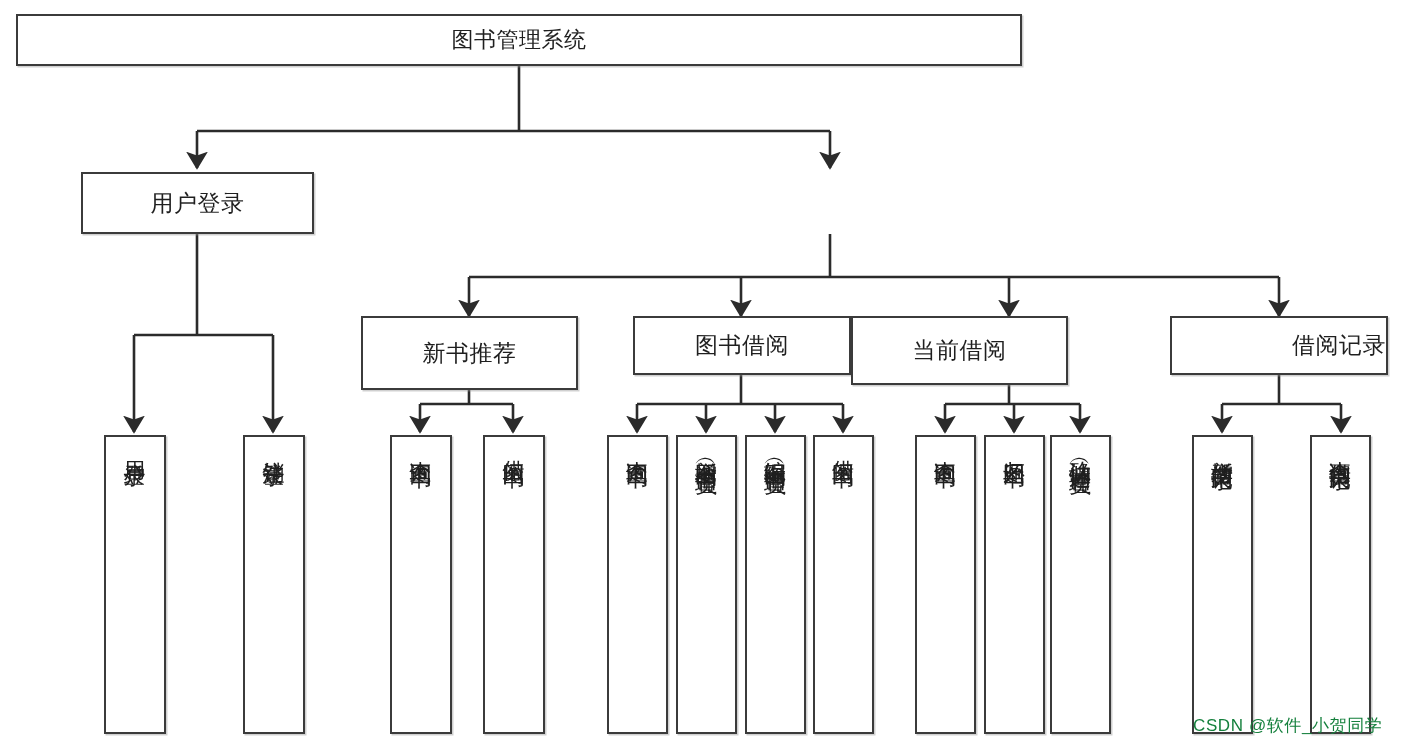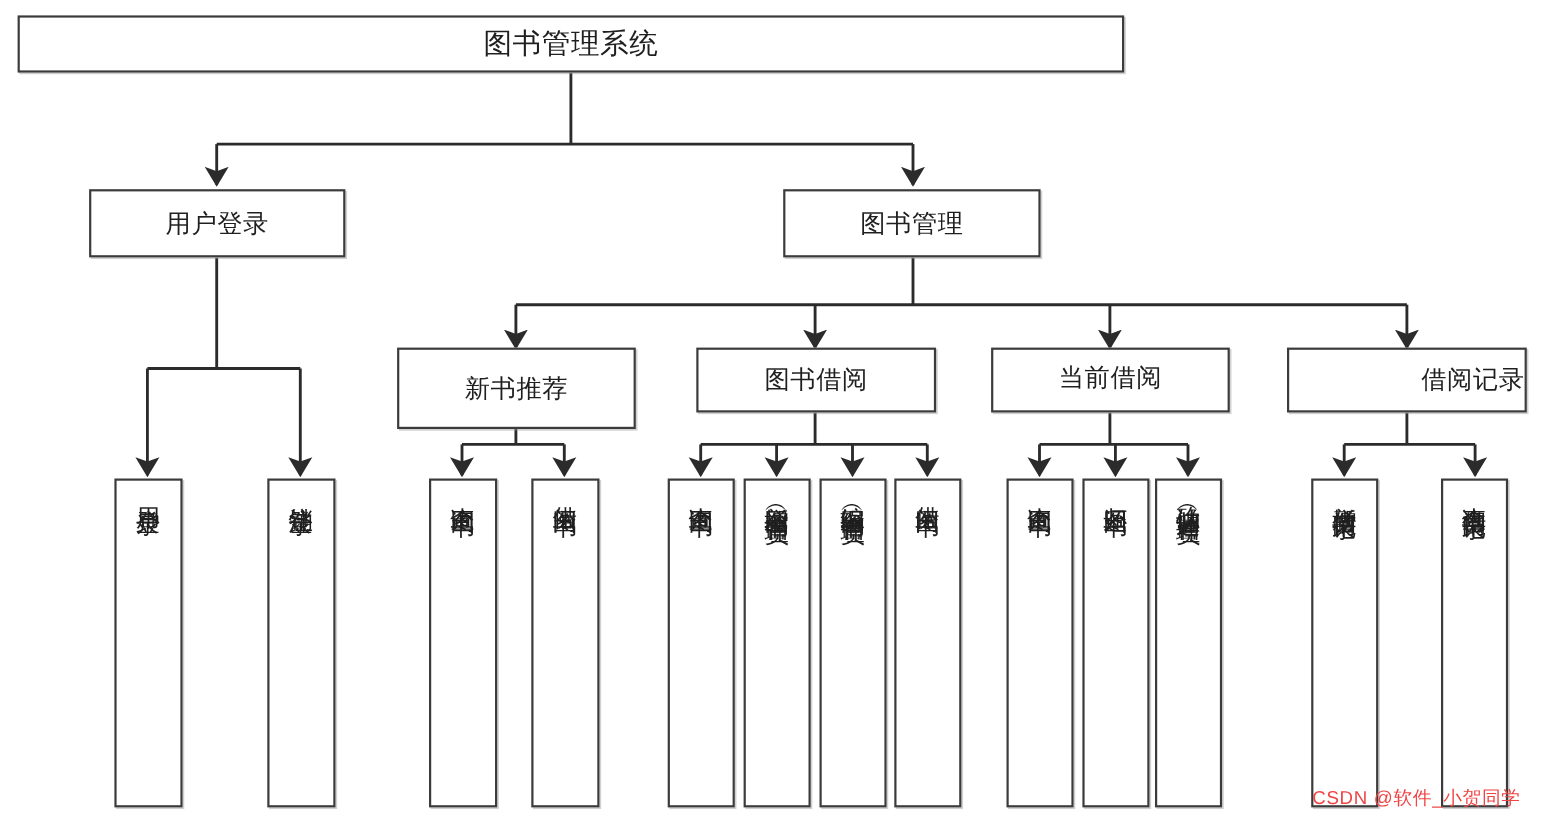--- a/index.html
+++ b/index.html
@@ -42,41 +42,41 @@
     text-align: center;
     color: #1f1f1f;
     letter-spacing: 0.5px;
     line-height: 1.15;
     white-space: nowrap;
   }
   .node.horizontal .node-label {
     font-size: 23px;
   }
   .node.root .node-label {
-    font-size: 26px;
+    font-size: 22px;
   }
   .node.vertical {
     align-items: flex-start;
     justify-content: center;
     padding-top: 6px;
   }
   .node.vertical .node-label {
     writing-mode: vertical-rl;
     text-orientation: upright;
     font-size: 22px;
     line-height: 1.05;
     letter-spacing: 2px;
     white-space: nowrap;
   }
   .watermark {
     position: absolute;
     left: 1193px;
     top: 714px;
     font-size: 17px;
-    color: #ef4444;
+    color: #15803d;
     white-space: nowrap;
     letter-spacing: 0.6px;
     font-family: "Liberation Sans", "DejaVu Sans", sans-serif;
   }
 </style>
 </head>
 <body>
 
 <div id="diagram-root">
 
@@ -130,31 +130,28 @@
     </g>
   </svg>
 
   <div class="node root horizontal" style="left:16px; top:14px; width:1006px; height:52px;">
     <span class="node-label">图书管理系统</span>
   </div>
 
   <div class="node horizontal" style="left:81px; top:172px; width:233px; height:62px;">
     <span class="node-label">用户登录</span>
   </div>
-  <div class="node horizontal" style="left:712px; top:172px; width:234px; height:62px;">
-    <span class="node-label">图书管理</span>
-  </div>
 
   <div class="node horizontal" style="left:361px; top:316px; width:217px; height:74px;">
     <span class="node-label">新书推荐</span>
   </div>
   <div class="node horizontal" style="left:633px; top:316px; width:218px; height:59px;">
     <span class="node-label">图书借阅</span>
   </div>
-  <div class="node horizontal" style="left:901px; top:316px; width:217px; height:59px;font-family:Liberation Mono, monospace;">
+  <div class="node horizontal" style="left:851px; top:316px; width:217px; height:69px;">
     <span class="node-label">当前借阅</span>
   </div>
   <div class="node horizontal" style="left:1170px; top:316px; width:218px; height:59px;justify-content:flex-end;">
     <span class="node-label">借阅记录</span>
   </div>
 
   <div class="node vertical" style="left:104px; top:435px; width:62px; height:299px;">
     <span class="node-label">用户登录</span>
   </div>
   <div class="node vertical" style="left:243px; top:435px; width:62px; height:299px;">

